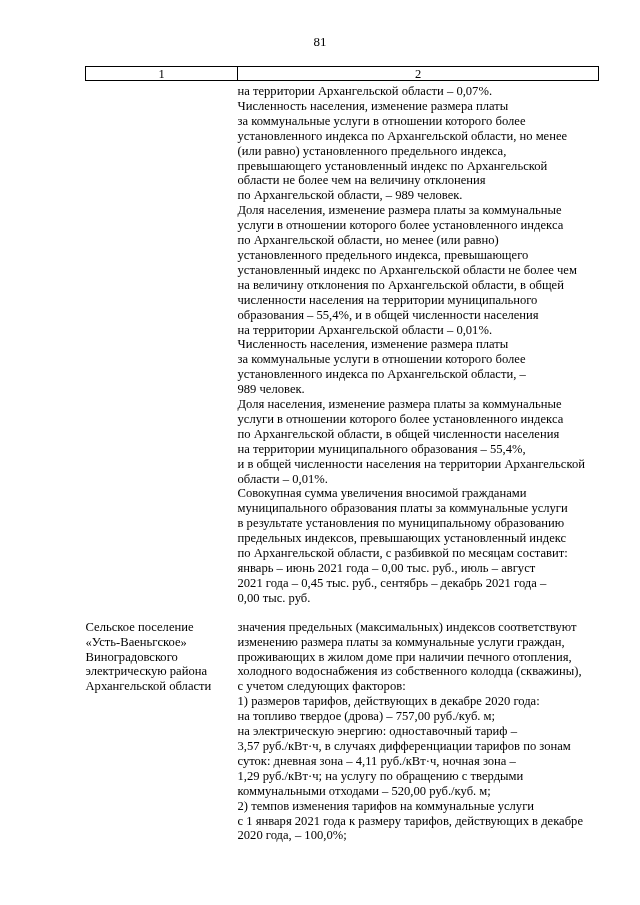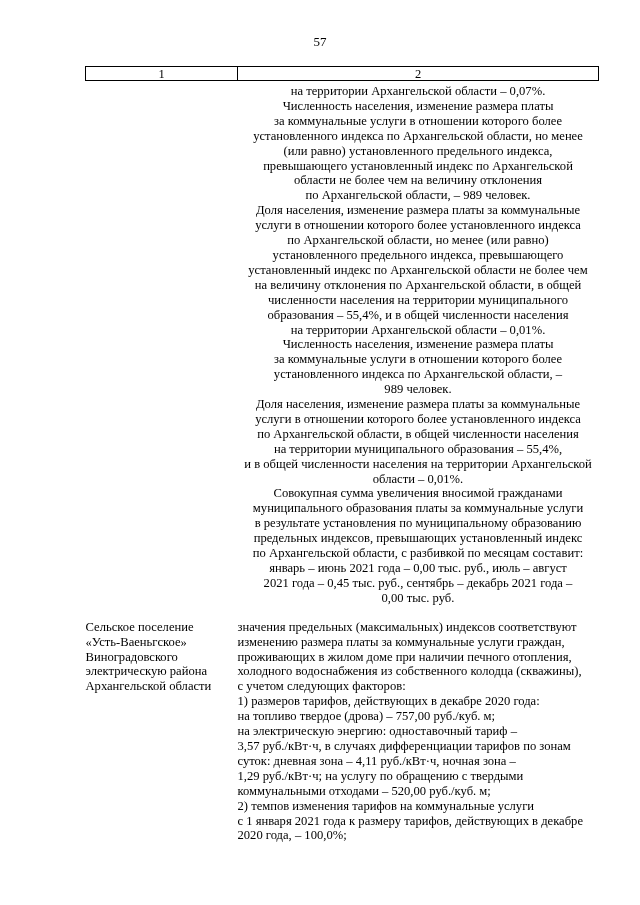--- a/index.html
+++ b/index.html
@@ -48,31 +48,31 @@
   .doc-table td {
     vertical-align: top;
     padding: 0;
     border: none;
   }
   .cell-text {
     font-size: 12.6px;
     line-height: 14.9px;
     white-space: pre;
   }
-  .row-1 td { padding-top: 3px; text-align: center; }
+  .row-1 td { padding-top: 3px; }
   .row-2 td { padding-top: 14px; }
   .col2-cell { padding-left: 2px; }
   .col1-cell { padding-left: 0; }
 </style>
 </head>
 <body>
 
 <div class="page">
 
-  <div class="page-number">57</div>
+  <div class="page-number">81</div>
 
   <table class="doc-table">
     <colgroup>
       <col class="c1">
       <col class="c2">
     </colgroup>
     <thead>
       <tr>
         <th>1</th>
         <th>2</th>

